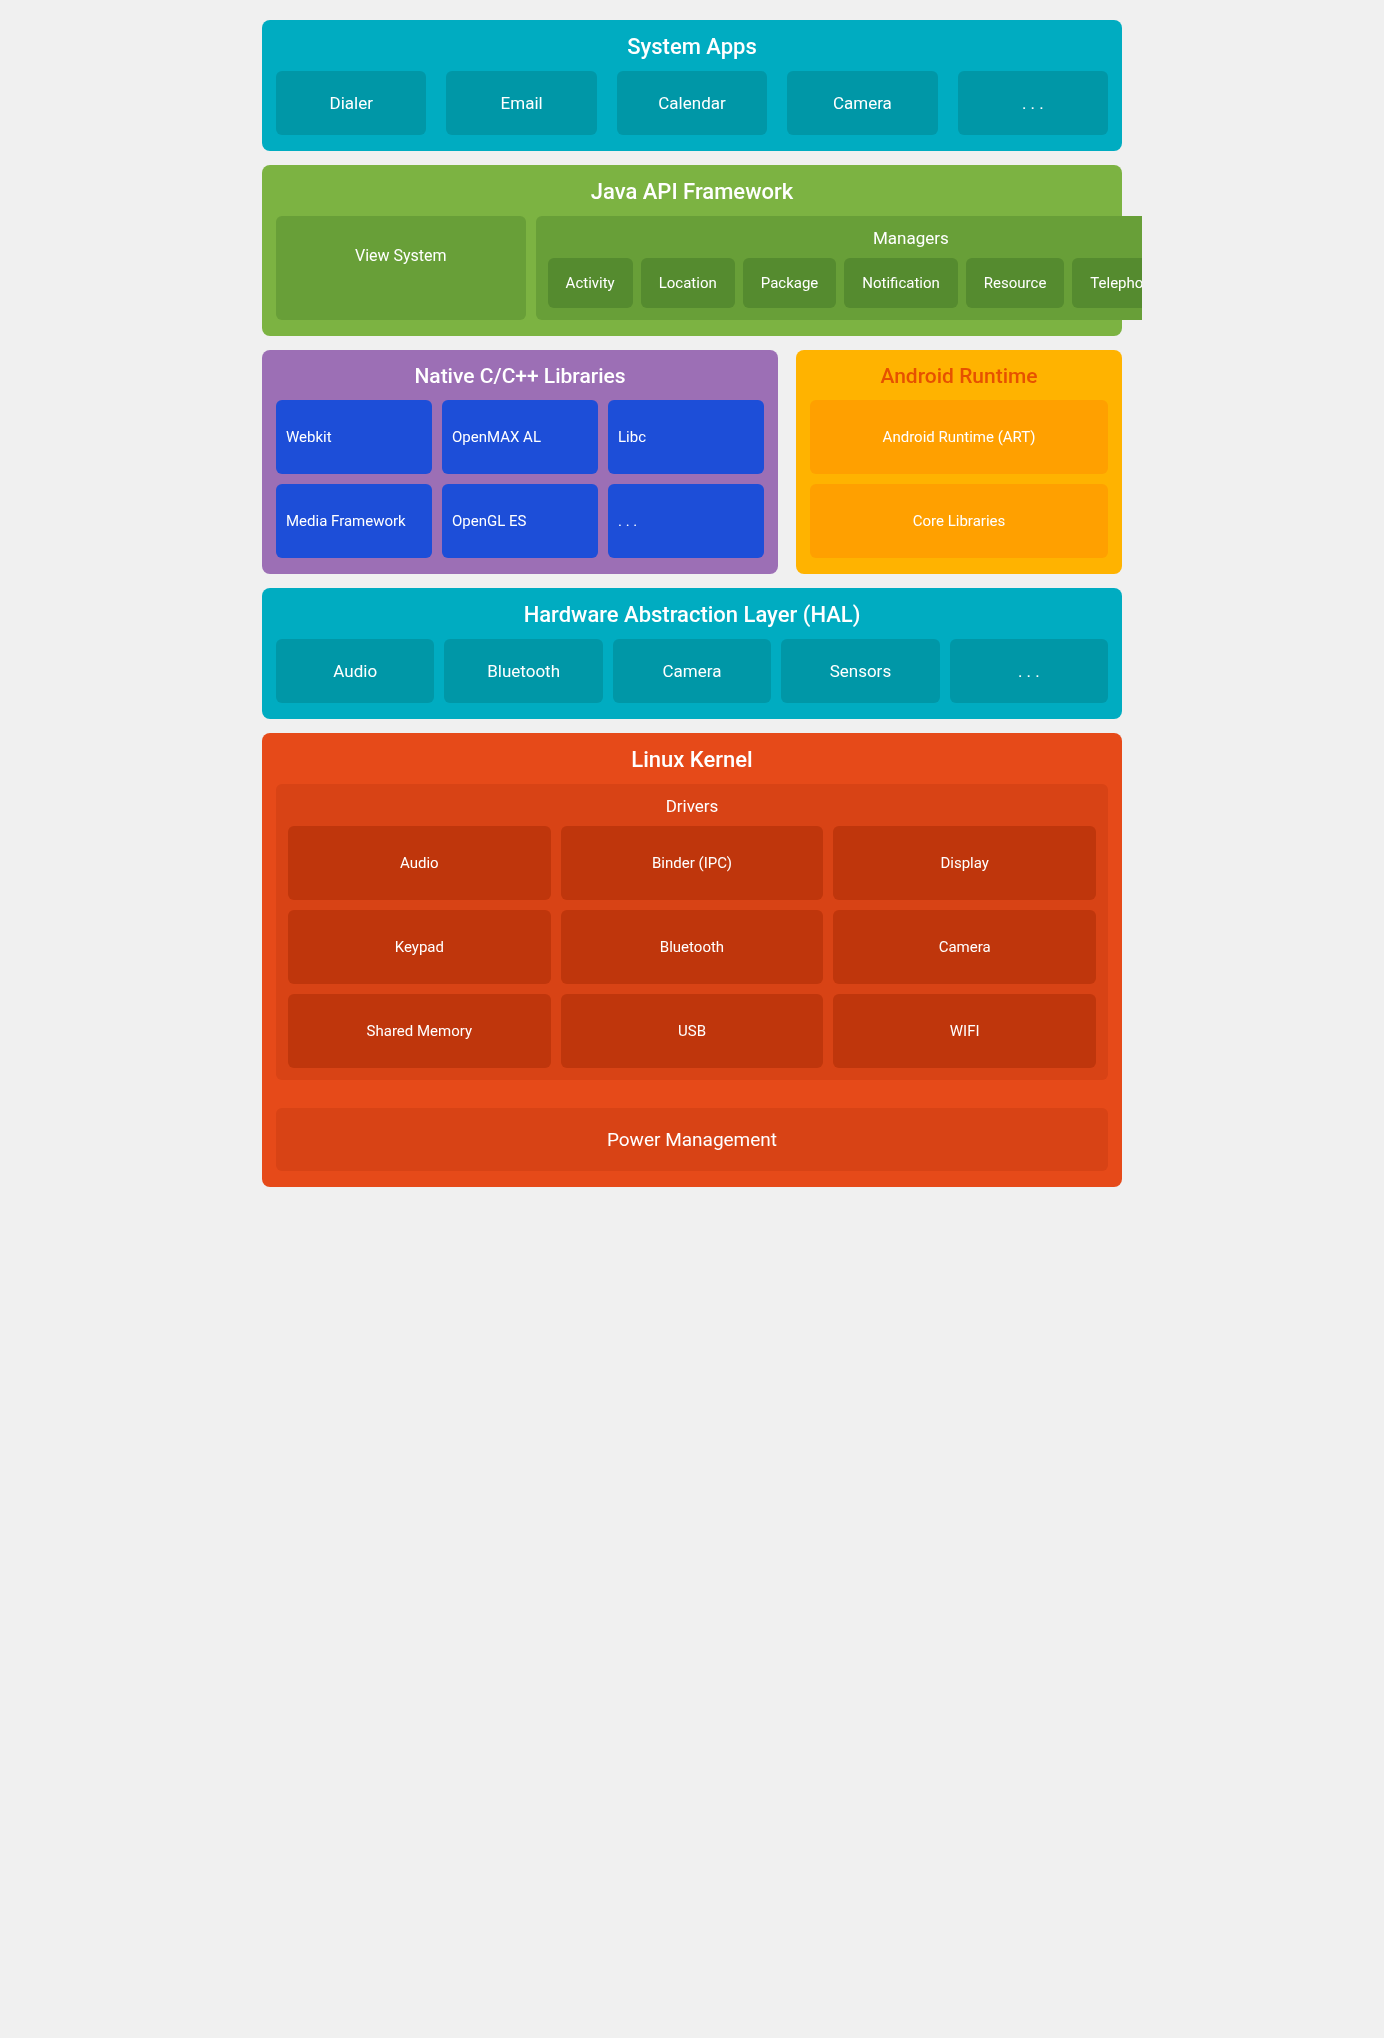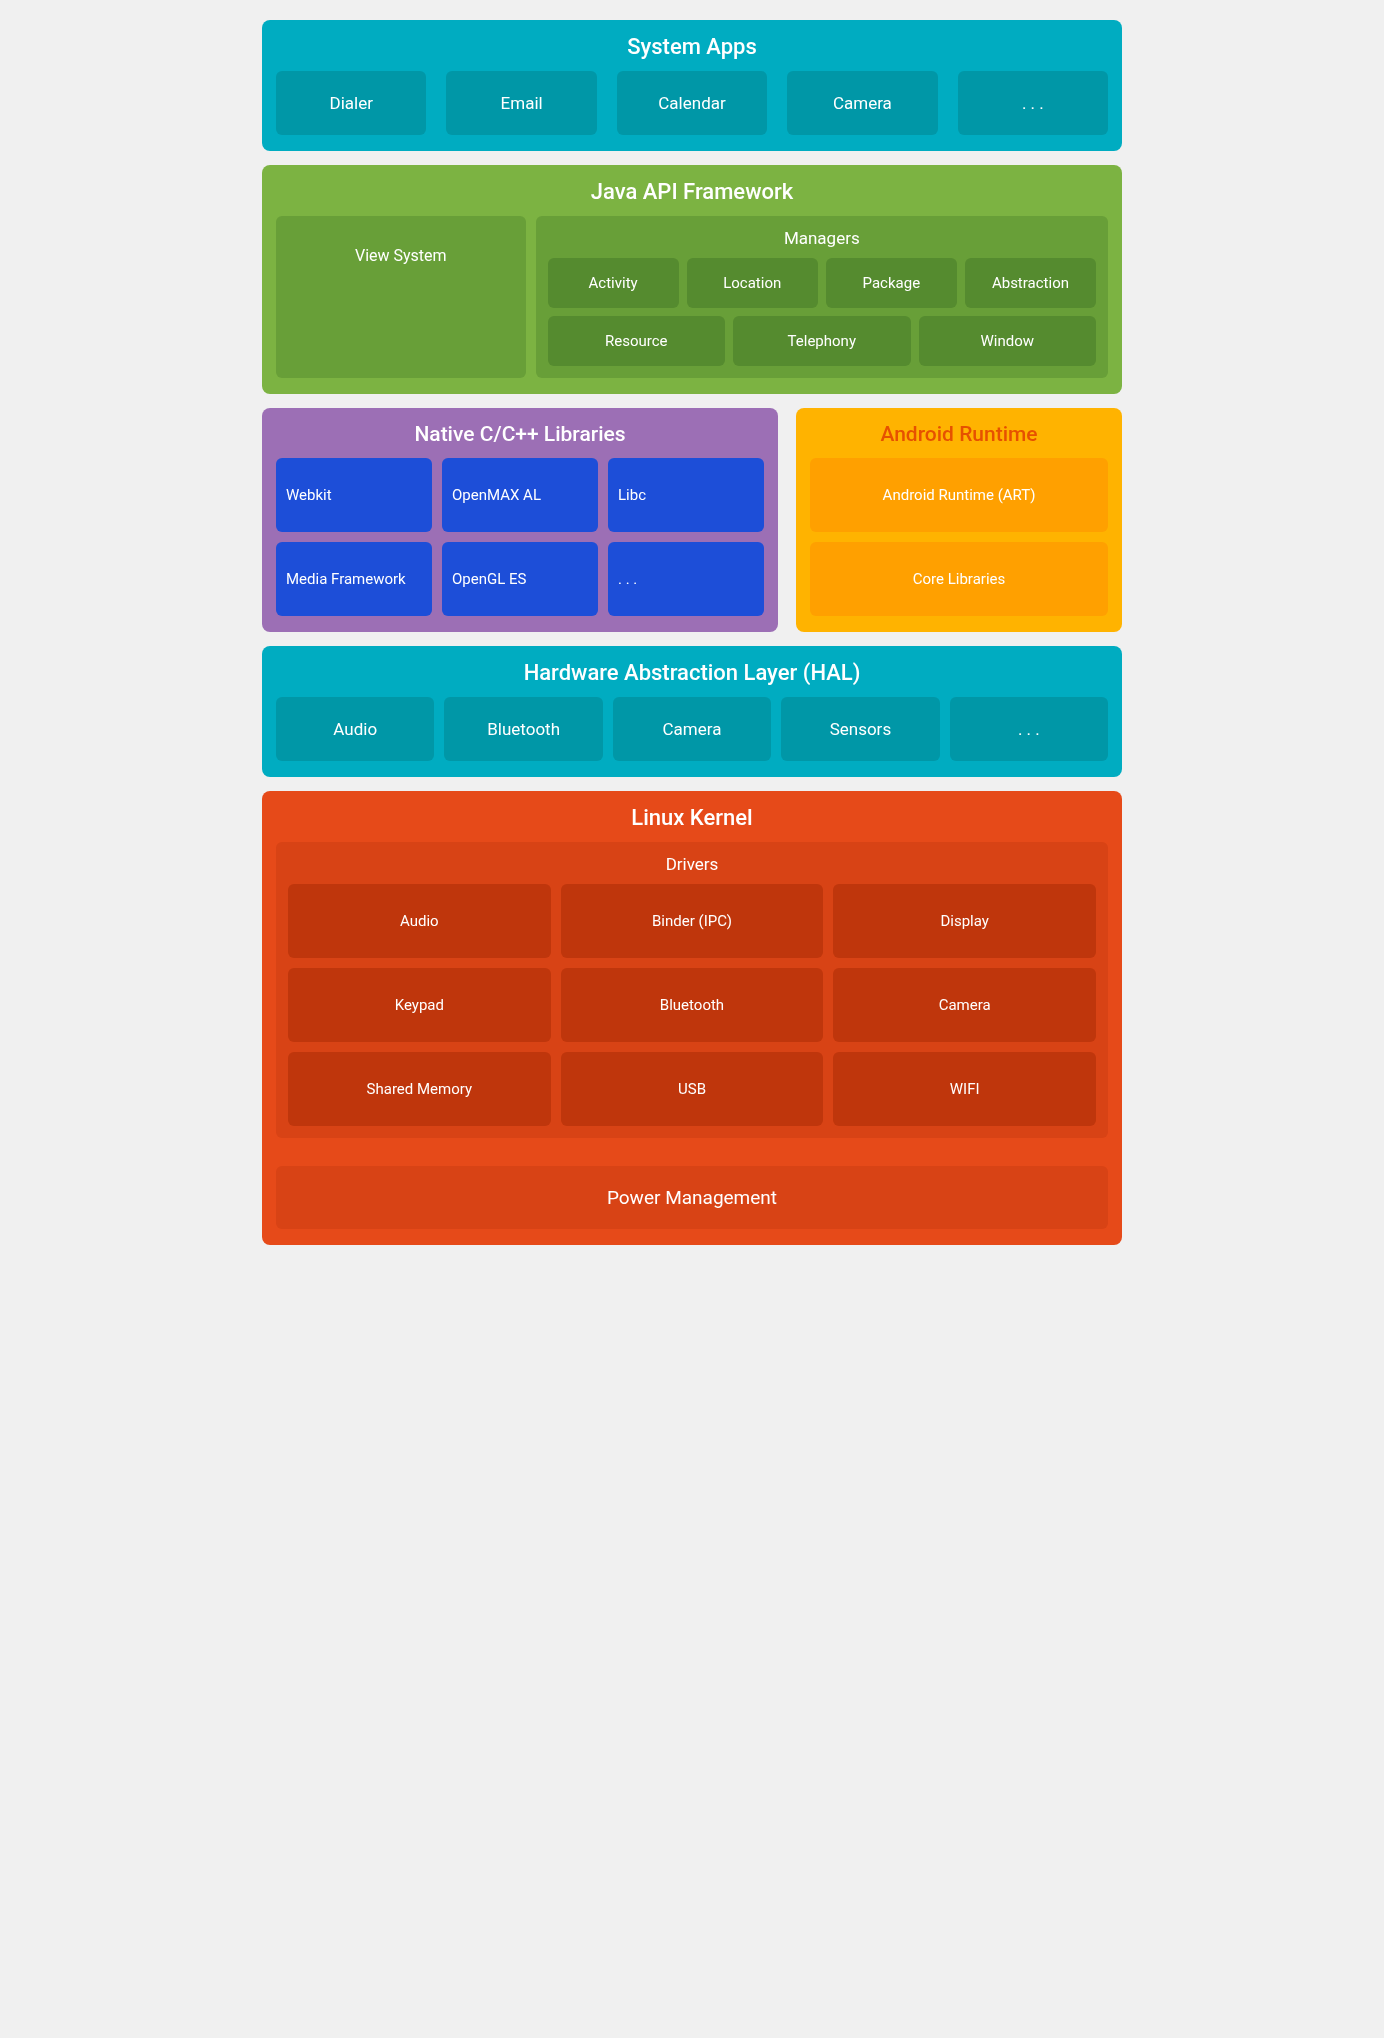--- a/index.html
+++ b/index.html
@@ -73,21 +73,21 @@
       padding: 12px;
     }
     .managers-title {
       text-align: center;
       color: #fff;
       font-size: 17px;
       margin-bottom: 10px;
     }
     .managers-grid {
       display: flex;
-      flex-direction: column;
+      flex-direction: row;
       gap: 8px;
     }
     .managers-row {
       display: flex;
       gap: 8px;
       justify-content: center;
     }
     .manager-box {
       background: #558B2F;
       border-radius: 6px;
@@ -245,21 +245,21 @@
     <div class="java-api-left">
       <div class="box">View System</div>
     </div>
     <div class="java-api-right">
       <div class="managers-title">Managers</div>
       <div class="managers-grid">
         <div class="managers-row">
           <div class="manager-box">Activity</div>
           <div class="manager-box">Location</div>
           <div class="manager-box">Package</div>
-          <div class="manager-box">Abstraction</div>
+          <div class="manager-box">Notification</div>
         </div>
         <div class="managers-row">
           <div class="manager-box">Resource</div>
           <div class="manager-box">Telephony</div>
           <div class="manager-box">Window</div>
         </div>
       </div>
     </div>
   </div>
 </div>

